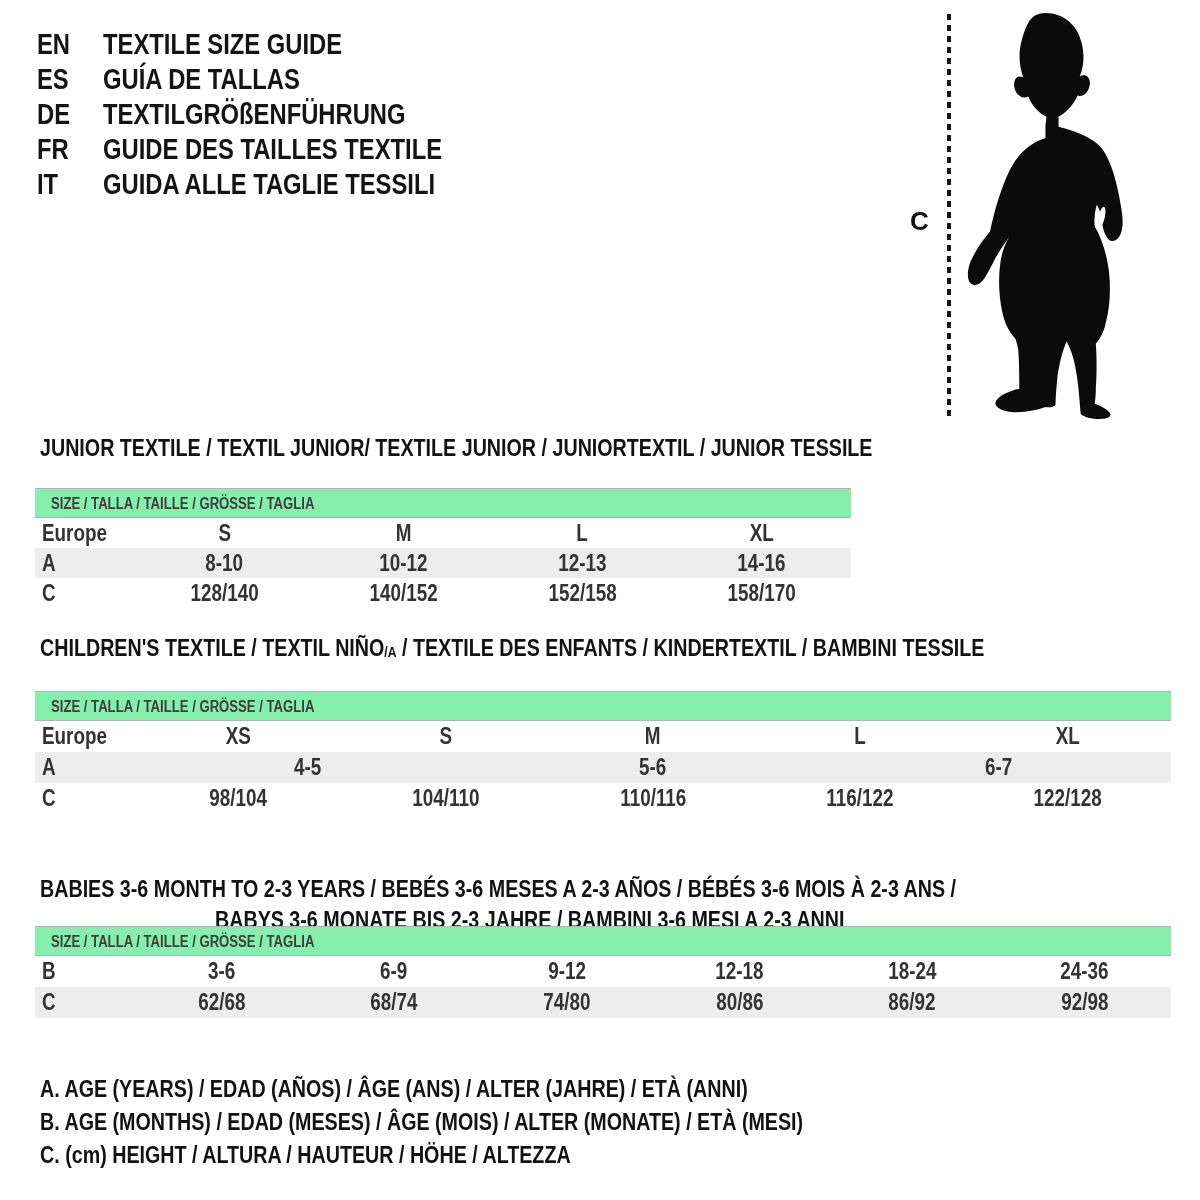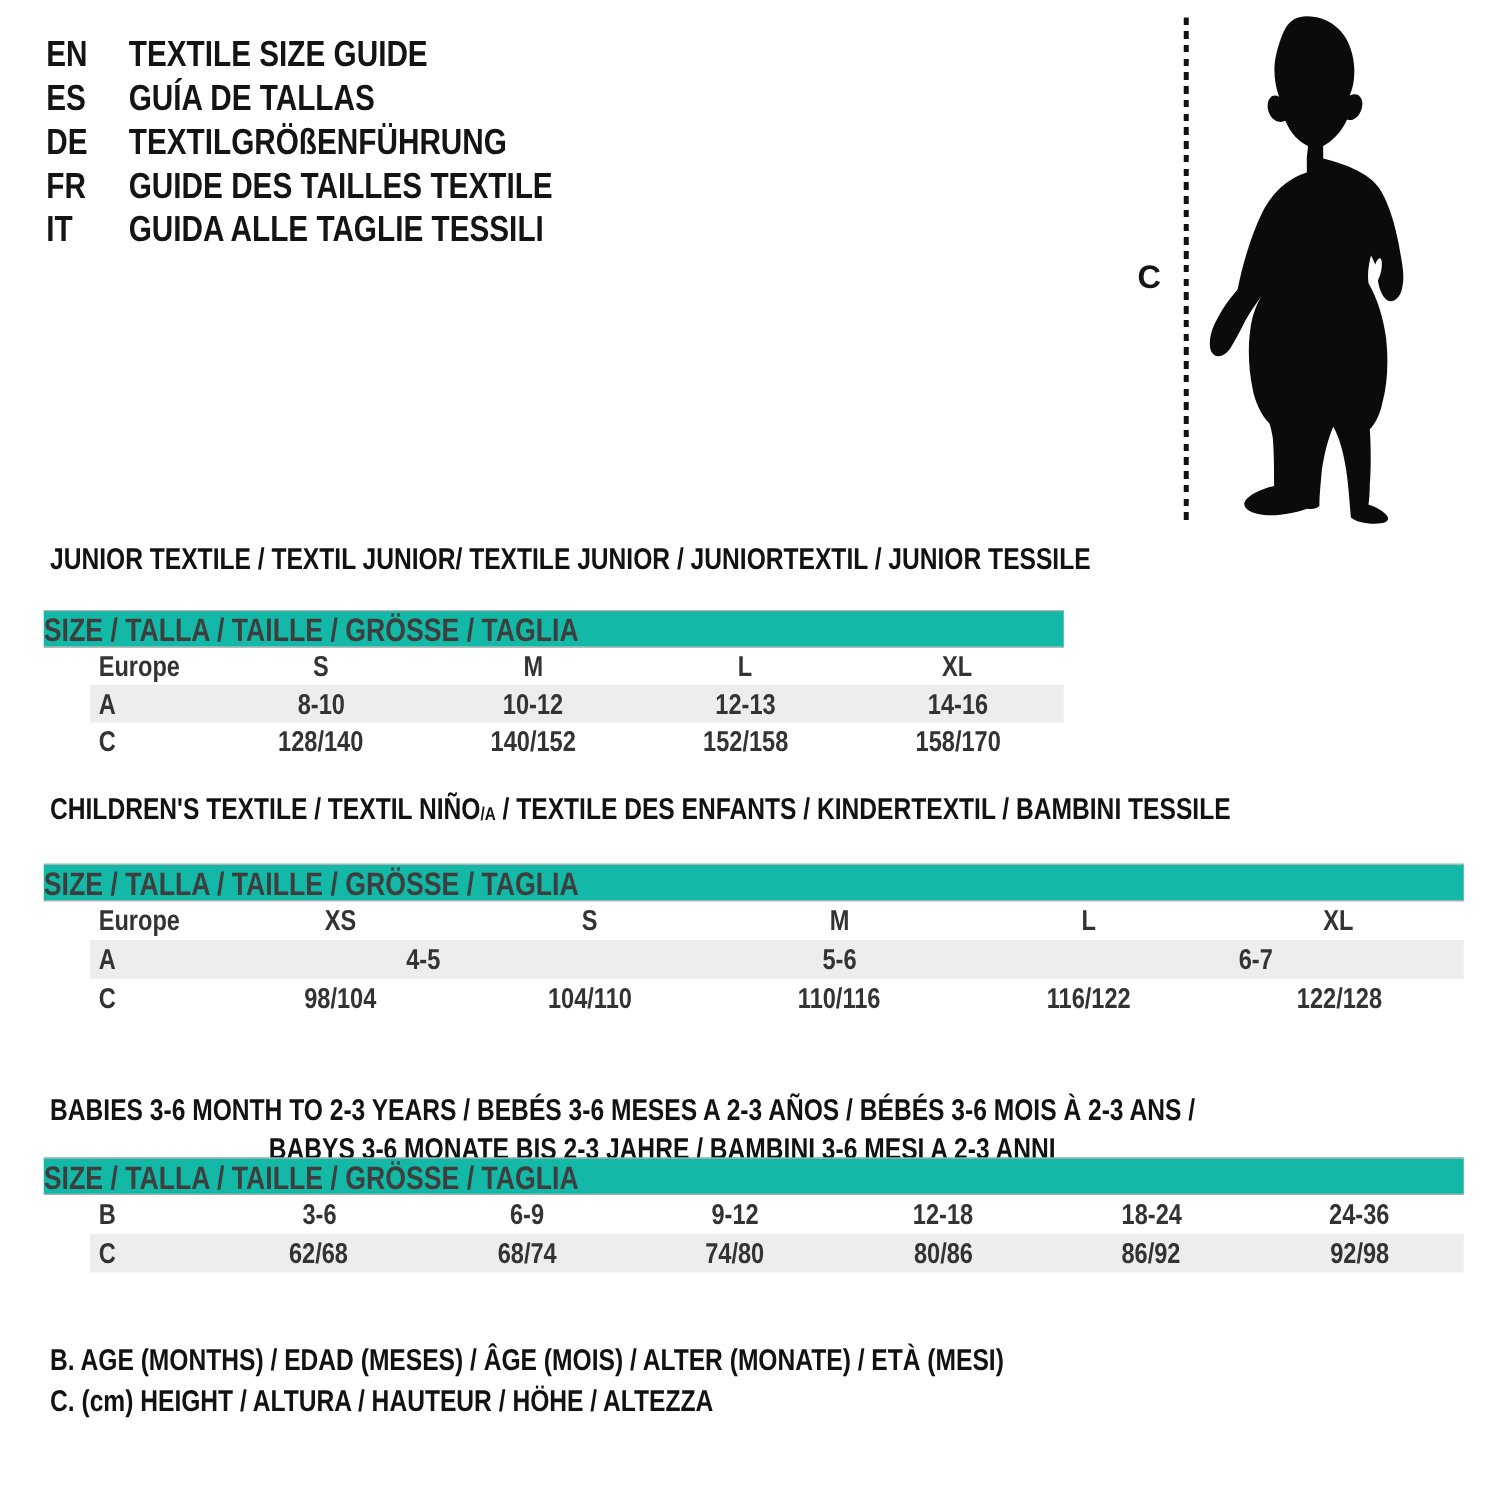--- a/index.html
+++ b/index.html
@@ -18,23 +18,23 @@
             background:repeating-linear-gradient(to bottom,#121212 0 6px,transparent 6px 11px);}
   .fig-c{position:absolute;left:910px;top:206px;font-size:26px;font-weight:700;color:#141414;}
   .baby{position:absolute;left:962px;top:12px;}
 
   
   .sec-title{position:absolute;left:40px;font-size:24px;font-weight:700;color:#121212;line-height:31px;text-align:center;}
   .sub{font-size:0.62em;vertical-align:-0.08em;}
 
   
   .sztable{position:absolute;left:35px;}
-  .thead{height:30px;line-height:30px;background:#14b8a6;border-top:1px solid #b2b2b2;border-bottom:1px solid #b2b2b2;
-         box-sizing:border-box;padding-left:0;font-size:26px;font-weight:700;color:#3e3e3e;}
-  .trow{display:flex;font-size:23px;font-weight:700;color:#333333;margin-left:37px;}
+  .thead{height:30px;line-height:30px;background:#86efac;border-top:1px solid #b2b2b2;border-bottom:1px solid #b2b2b2;
+         box-sizing:border-box;padding-left:16px;font-size:16px;font-weight:700;color:#3e3e3e;}
+  .trow{display:flex;font-size:23px;font-weight:700;color:#333333;}
   .t1 .trow{height:30px;line-height:30px;}
   .t2 .trow,.t3 .trow{height:31px;line-height:31px;}
   .trow.shaded{background:#ededed;}
   .tlabel{width:100px;flex:none;padding-left:7px;box-sizing:border-box;}
   .tcell{flex:1;text-align:center;}
 
   
   .legend{position:absolute;left:40px;top:1072px;font-size:24px;font-weight:700;color:#121212;line-height:33px;}
 </style>
 </head>
@@ -178,17 +178,18 @@
       <div class="tcell"><span class="sxc">62/68</span></div>
       <div class="tcell"><span class="sxc">68/74</span></div>
       <div class="tcell"><span class="sxc">74/80</span></div>
       <div class="tcell"><span class="sxc">80/86</span></div>
       <div class="tcell"><span class="sxc">86/92</span></div>
       <div class="tcell"><span class="sxc">92/98</span></div>
     </div>
   </div>
 
   <div class="legend">
+    <div><span class="sx">A. AGE (YEARS) / EDAD (AÑOS) / ÂGE (ANS) / ALTER (JAHRE) / ETÀ (ANNI)</span></div>
     <div><span class="sx">B. AGE (MONTHS) / EDAD (MESES) / ÂGE (MOIS) / ALTER (MONATE) / ETÀ (MESI)</span></div>
     <div><span class="sx">C. (cm) HEIGHT / ALTURA / HAUTEUR / HÖHE / ALTEZZA</span></div>
   </div>
 
 </div>
 
 </body></html>

